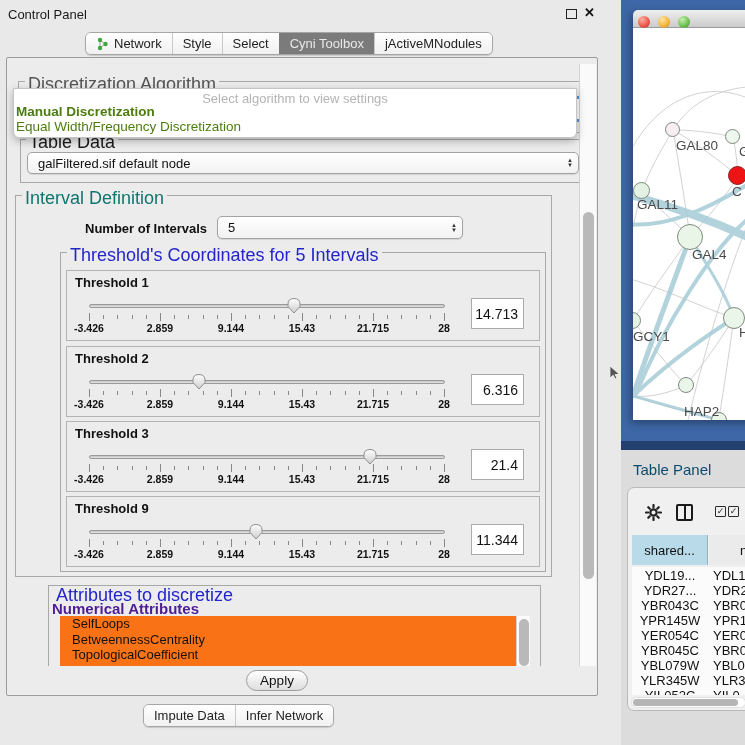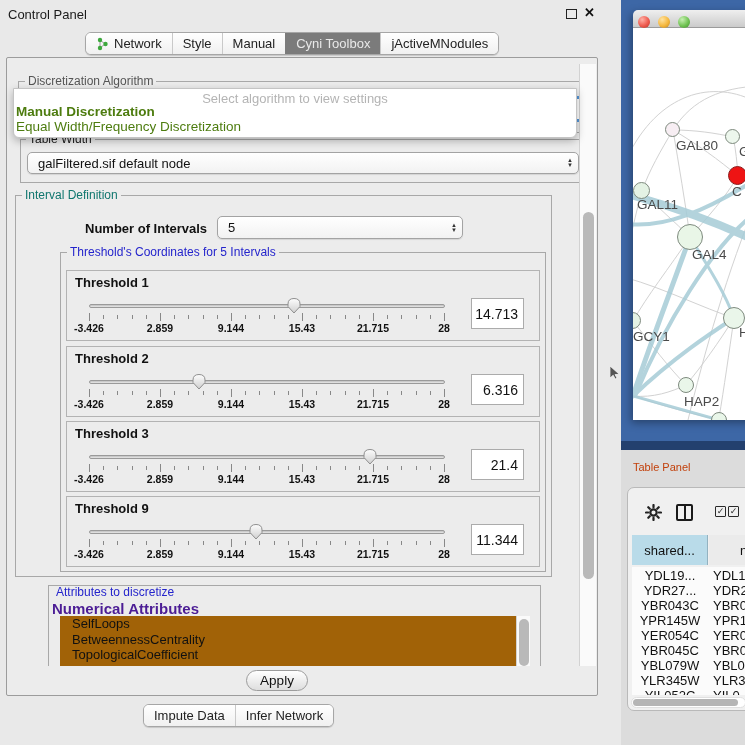--- a/index.html
+++ b/index.html
@@ -14,21 +14,21 @@
 
   
   .seg-group{display:flex;border:1px solid #a6a6a6;border-radius:6px;background:#fdfdfd;overflow:hidden;height:23px;box-shadow:0 1px 1px rgba(0,0,0,.15);}
   .seg{display:flex;align-items:center;justify-content:center;font-size:13px;color:#222;padding:0 10px;border-left:1px solid #c9c9c9;background:linear-gradient(#ffffff,#f0f0f0);white-space:nowrap;}
   .seg:first-child{border-left:none;}
   .seg.sel{background:#7b7b7b;color:#e9e9e9;border-left-color:#7b7b7b;}
 
   
   .main-panel{left:6px;top:57px;width:592px;height:639px;border:1px solid #9c9c9c;background:#ececec;border-radius:2px;}
   .group{position:absolute;border:1px solid #a8a8a8;}
-  .group-title{position:absolute;font-size:12px;background:#ececec;padding:0 3px;white-space:nowrap;}
+  .group-title{position:absolute;font-size:18px;background:#ececec;padding:0 3px;white-space:nowrap;}
 
   .combo{position:absolute;border:1px solid #a3a3a3;border-radius:5px;background:linear-gradient(#ffffff,#f2f2f2);display:flex;align-items:center;font-size:13px;color:#111;padding-left:10px;box-shadow:0 1px 1px rgba(0,0,0,.1);}
   .stepper{position:absolute;right:5px;top:0;height:100%;display:flex;flex-direction:column;justify-content:center;color:#333;}
   .stepper span{font-size:6px;line-height:5px;text-align:center;}
 
   
   .popup{left:13px;top:88px;width:564px;height:50px;background:#ffffff;border:1px solid #c4c4c4;border-radius:0 0 6px 6px;box-shadow:0 3px 8px rgba(0,0,0,.28);z-index:50;}
   .popup-placeholder{position:absolute;left:0;right:0;top:2px;text-align:center;color:#b4b4b4;font-size:13px;}
   .popup-item{position:absolute;left:2px;font-size:13.5px;color:#4d7c0f;white-space:nowrap;}
 
@@ -37,39 +37,39 @@
   .tbox-title{position:absolute;left:8px;top:4px;font-size:13px;font-weight:bold;color:#111;}
   .track{position:absolute;left:22px;top:33px;width:356px;height:4px;border:1px solid #9a9a9a;border-radius:3px;background:linear-gradient(#bfbfbf,#e9e9e9);}
   .thumb{position:absolute;top:26px;}
   .ticks{position:absolute;left:22px;top:42px;width:357px;height:9px;}
   .tick{position:absolute;top:2px;width:1px;height:4px;background:#888;}
   .tick.major{top:0;height:8px;}
   .tick-labels{position:absolute;left:22px;top:51px;width:357px;height:13px;}
   .tick-label{position:absolute;transform:translateX(-50%);font-size:10.5px;font-weight:bold;color:#111;white-space:nowrap;}
   .valuebox{position:absolute;left:404px;top:27px;width:53px;height:31px;background:#fff;border:1px solid #ababab;font-size:14px;color:#111;display:flex;align-items:center;justify-content:flex-end;padding-right:5px;}
 
-  .list{position:absolute;background:#a16207;overflow:hidden;}
+  .list{position:absolute;background:#f97316;overflow:hidden;}
   .list-item{font-size:13px;color:#111;padding-left:12px;height:15.5px;line-height:15.5px;white-space:nowrap;}
   .vscroll-track{position:absolute;background:#fafafa;border-left:1px solid #d2d2d2;}
   .vscroll-thumb{position:absolute;background:#b9b9b9;border-radius:6px;}
 
   .apply-btn{left:246px;top:670px;width:62px;height:21px;border:1px solid #9c9c9c;border-radius:11px;background:linear-gradient(#ffffff,#dedede);font-size:13.5px;color:#111;display:flex;align-items:center;justify-content:center;}
 
   
   .blue-area{left:621px;top:0;width:124px;height:450px;background:#3d67a6;}
   .blue-strip{left:621px;top:441px;width:124px;height:9px;background:#23406e;}
   .net-window{left:633px;top:10px;width:130px;height:410px;border-radius:5px 0 0 0;box-shadow:-2px 3px 8px rgba(0,0,0,.35);}
   .net-titlebar{position:absolute;left:0;top:0;width:100%;height:18px;background:linear-gradient(#efefef,#cbcbcb);border-bottom:1px solid #9b9b9b;border-radius:5px 0 0 0;}
   .light{position:absolute;top:6px;width:12px;height:12px;border-radius:50%;}
   .net-canvas{position:absolute;left:0;top:18px;width:130px;height:392px;background:#fff;overflow:hidden;}
   .node{position:absolute;border:1px solid #7e8a7e;border-radius:50%;}
   .node-label{position:absolute;font-size:13.5px;color:#4a4a4a;white-space:nowrap;}
 
   .table-panel-bg{left:621px;top:450px;width:124px;height:295px;background:#dcdcdc;}
-  .table-panel-title{left:633px;top:461px;font-size:11px;color:#c2410c;}
+  .table-panel-title{left:633px;top:461px;font-size:15px;color:#0c4a6e;}
   .table-container{left:627px;top:487px;width:130px;height:224px;background:#f0f0f0;border:1px solid #b9b9b9;border-radius:7px 0 0 7px;}
   .split-icon{position:absolute;width:17px;height:17px;border:2px solid #1a1a1a;border-radius:2px;}
   .split-icon::after{content:"";position:absolute;left:5.5px;top:0;width:2px;height:13px;background:#1a1a1a;}
   .mini-check{position:absolute;width:11px;height:11px;border:1.7px solid #2a2a2a;font-size:9px;line-height:8px;text-align:center;color:#2a2a2a;border-radius:1px;}
   .thead-cell{position:absolute;top:47px;height:30px;display:flex;align-items:center;justify-content:center;font-size:13px;color:#111;}
   .trows{position:absolute;left:4px;top:79px;width:126px;height:128px;overflow:hidden;background:#fbfbfb;}
   .trow{position:absolute;width:100%;height:15px;font-size:13px;color:#111;}
   .trow .c1{position:absolute;left:0;width:76px;text-align:center;}
   .trow .c2{position:absolute;left:81px;white-space:nowrap;}
   .hscroll-track{position:absolute;left:3px;top:209px;width:115px;height:11px;background:#fff;border:1px solid #e0e0e0;border-radius:6px;}
@@ -102,40 +102,40 @@
         <circle cx="4" cy="3" r="2.2" fill="#3da83d"></circle>
           <circle cx="4" cy="11" r="2.2" fill="#3da83d"></circle>
           <circle cx="9.5" cy="7" r="2.2" fill="#3da83d"></circle>
       </svg>
       <span>Network</span>
     </div>
     <div class="seg">
         <span>Style</span>
       </div>
     <div class="seg">
-        <span>Manual</span>
+        <span>Select</span>
       </div>
     <div class="seg sel">
         <span>Cyni Toolbox</span>
       </div>
     <div class="seg">
         <span>jActiveMNodules</span>
       </div>
   </div>
 
   <div class="abs main-panel"></div>
 
   <div class="group" style="left:18px;top:81px;width:573px;height:52px;">
     <div class="group-title" style="left:6px;top:-8px;color:#555;">Discretization Algorithm</div>
   </div>
 
   <div class="abs" style="left:563px;top:96px;width:29px;height:26px;border:3px solid #5596d8;border-radius:7px;background:#fff;"></div>
 
   <div class="group" style="left:20px;top:139px;width:575px;height:44px;">
-    <div class="group-title" style="left:5px;top:-8px;color:#1a1a1a;">Table Width</div>
+    <div class="group-title" style="left:5px;top:-8px;color:#1a1a1a;">Table Data</div>
   </div>
   <div class="combo" style="left:27px;top:152px;width:552px;height:22px;">
     <span>galFiltered.sif default node</span>
     <div class="stepper">
         <span>▲</span>
         <span>▼</span>
       </div>
   </div>
 
   <div class="group" style="left:15px;top:195px;width:537px;height:382px;">
@@ -421,21 +421,21 @@
       <div class="node" style="left:90px;top:279px;width:22px;height:22px;background:#eaf6ea;"></div>
       <div class="node" style="left:45px;top:349px;width:16px;height:16px;background:#e9f6e9;"></div>
       <div class="node" style="left:78px;top:384px;width:16px;height:16px;background:#e9f6e9;"></div>
       <span class="node-label" style="left:43px;top:110px;">GAL80</span>
       <span class="node-label" style="left:106px;top:116px;">GA</span>
       <span class="node-label" style="left:99px;top:156px;">C</span>
       <span class="node-label" style="left:4px;top:169px;">GAL11</span>
       <span class="node-label" style="left:59px;top:219px;">GAL4</span>
       <span class="node-label" style="left:0px;top:301px;">GCY1</span>
       <span class="node-label" style="left:106px;top:297px;">H</span>
-      <span class="node-label" style="left:51px;top:366px;">HAP2</span>
+      <span class="node-label" style="left:51px;top:376px;">HAP2</span>
     </div>
   </div>
 
   <div class="abs table-panel-bg"></div>
   <div class="abs table-panel-title">Table Panel</div>
   <div class="abs table-container">
 
     <svg class="abs" style="left:17px;top:16px;" width="17" height="17" viewBox="0 0 16 16">
       <circle cx="8" cy="8" r="3" fill="none" stroke="#222" stroke-width="2.1"></circle>
       <g stroke="#222" stroke-width="2.1" stroke-linecap="round">

